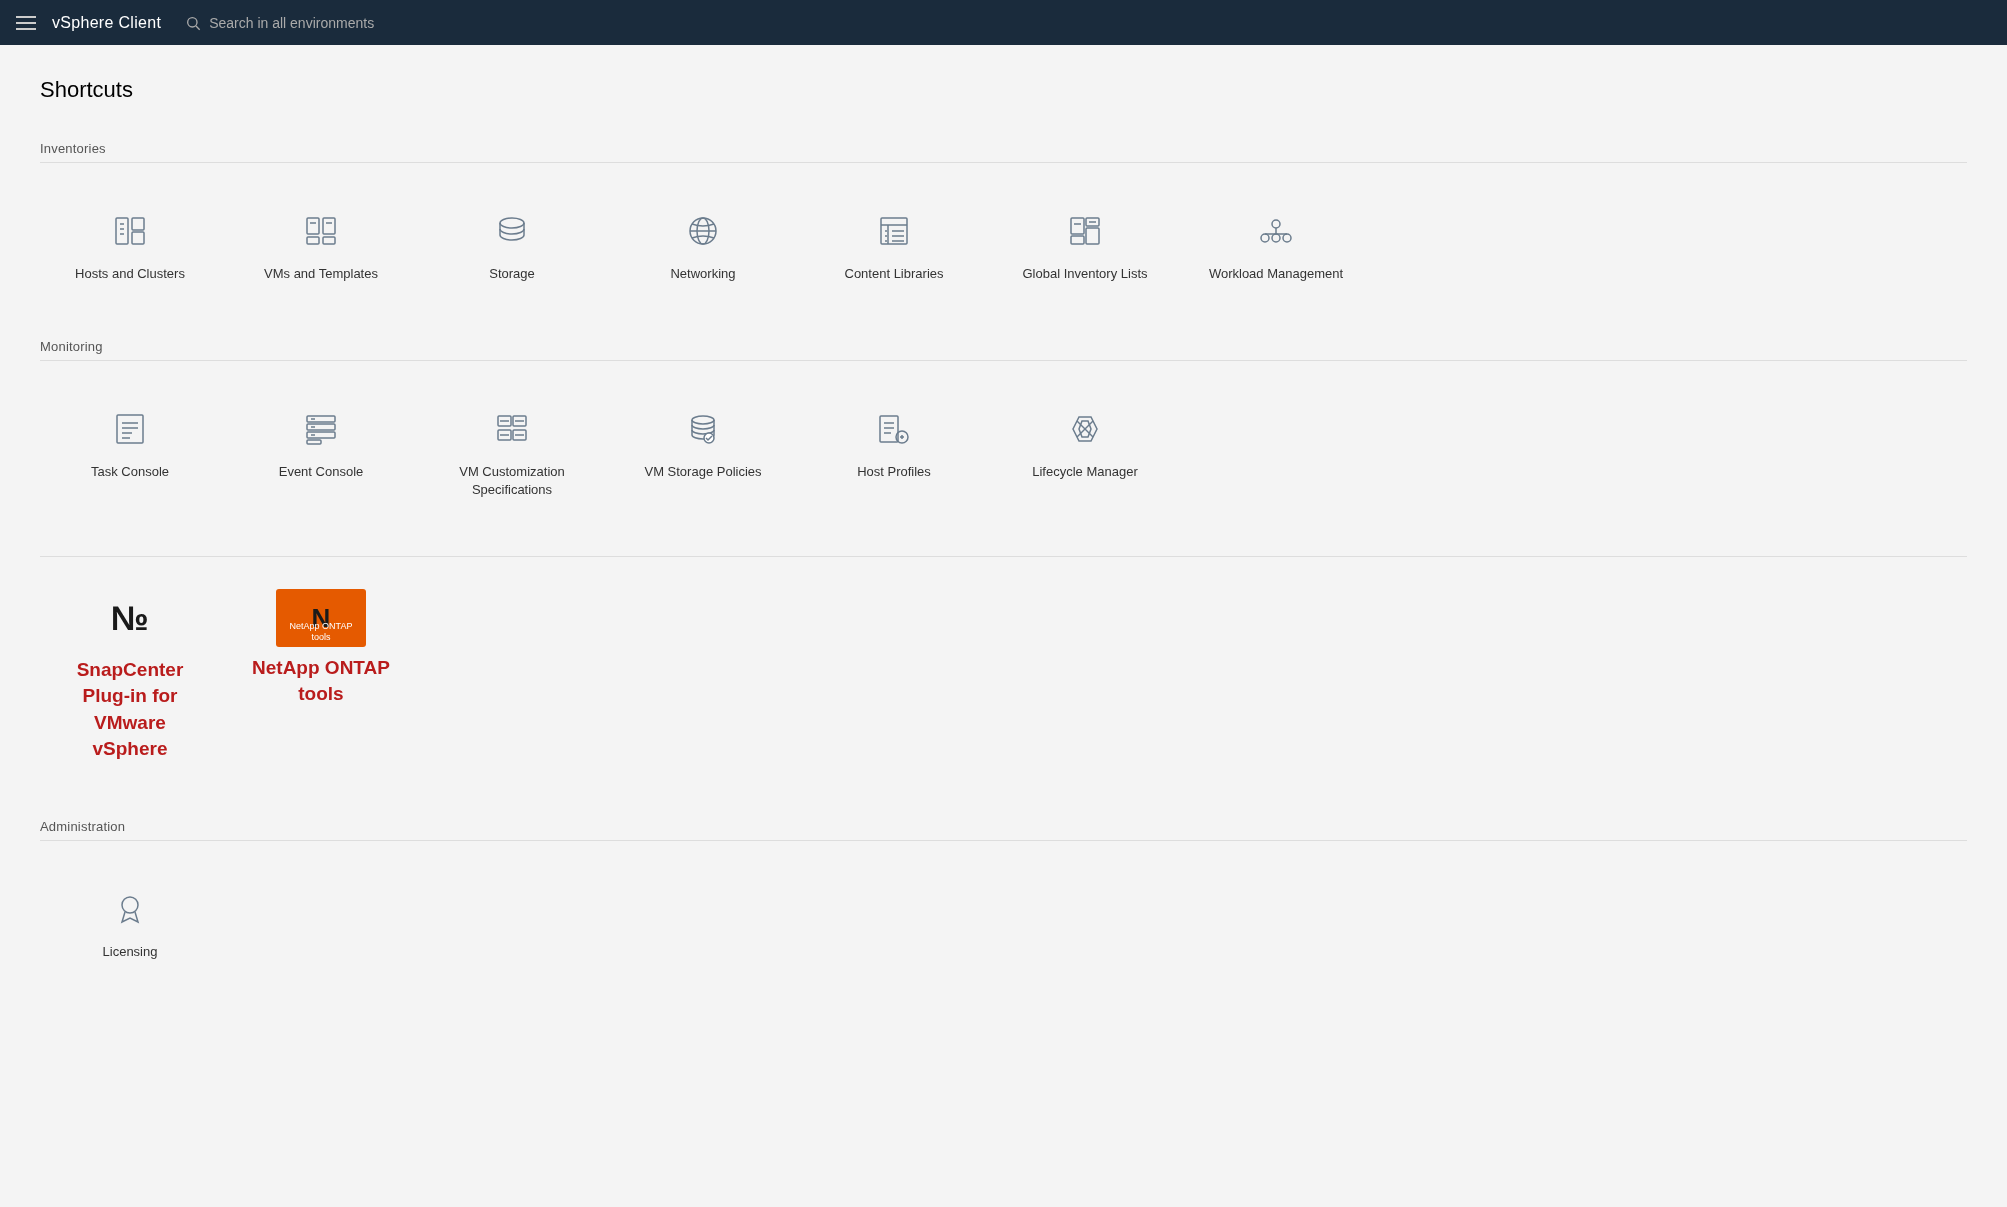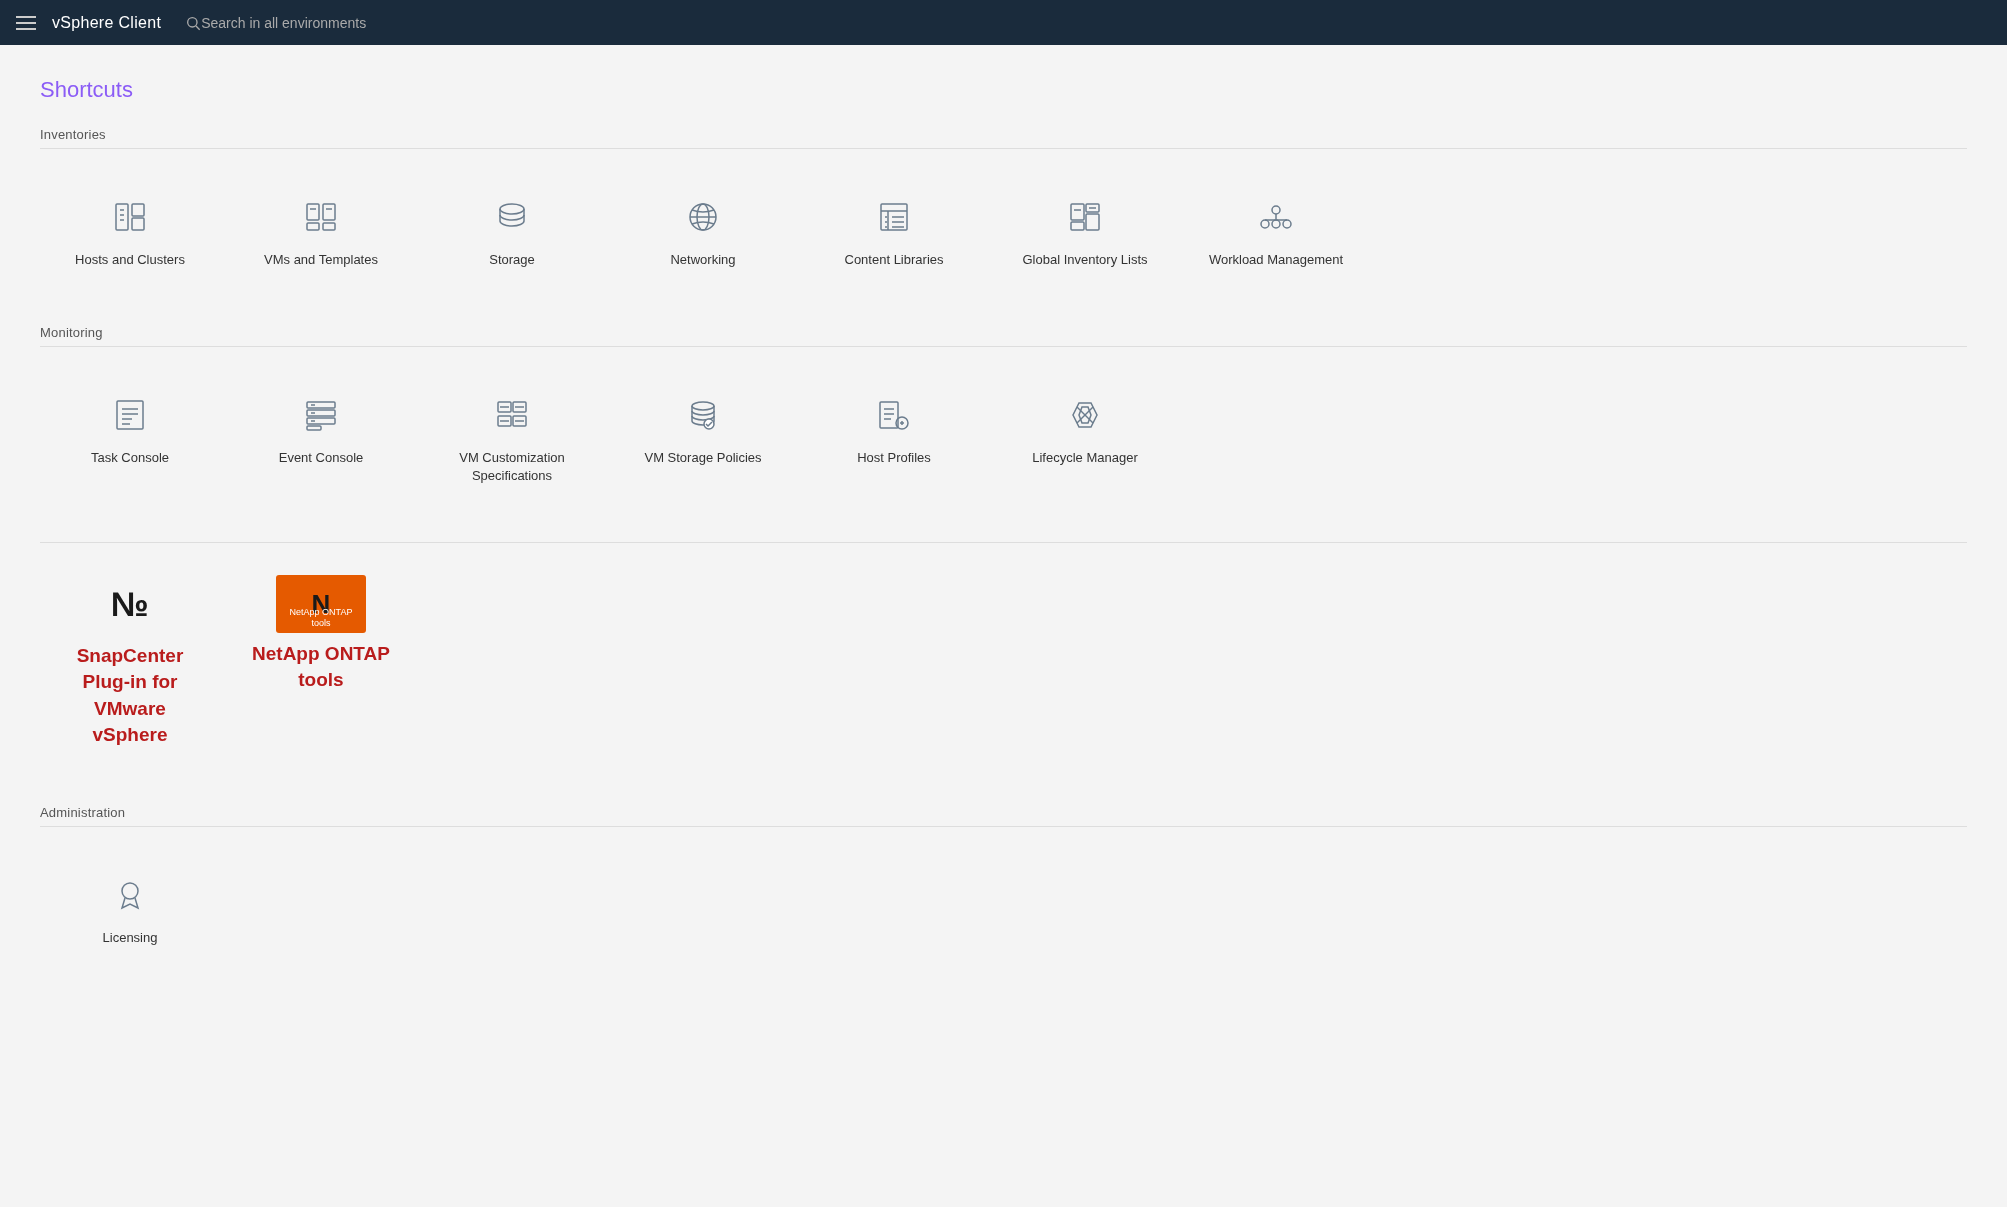--- a/index.html
+++ b/index.html
@@ -31,41 +31,42 @@
     }
     .topbar-logo {
       color: #fff;
       font-size: 16px;
       font-weight: 500;
       letter-spacing: 0.3px;
     }
     .topbar-search {
       display: flex;
       align-items: center;
+      gap: 8px;
       color: #aaa;
       font-size: 14px;
       margin-left: 8px;
     }
     .topbar-search svg {
       width: 16px;
       height: 16px;
     }
 
     
     .content {
       padding: 32px 40px;
       background: #f4f4f4;
       min-height: calc(100vh - 48px);
     }
 
     .page-title {
       font-size: 22px;
       font-weight: 300;
-      color: #8b5cf6;
-      margin-bottom: 24px;
+      color: #000000;
+      margin-bottom: 38px;
     }
 
     .section {
       margin-bottom: 36px;
     }
 
     .section-header {
       font-size: 13px;
       font-weight: 500;
       color: #555;

